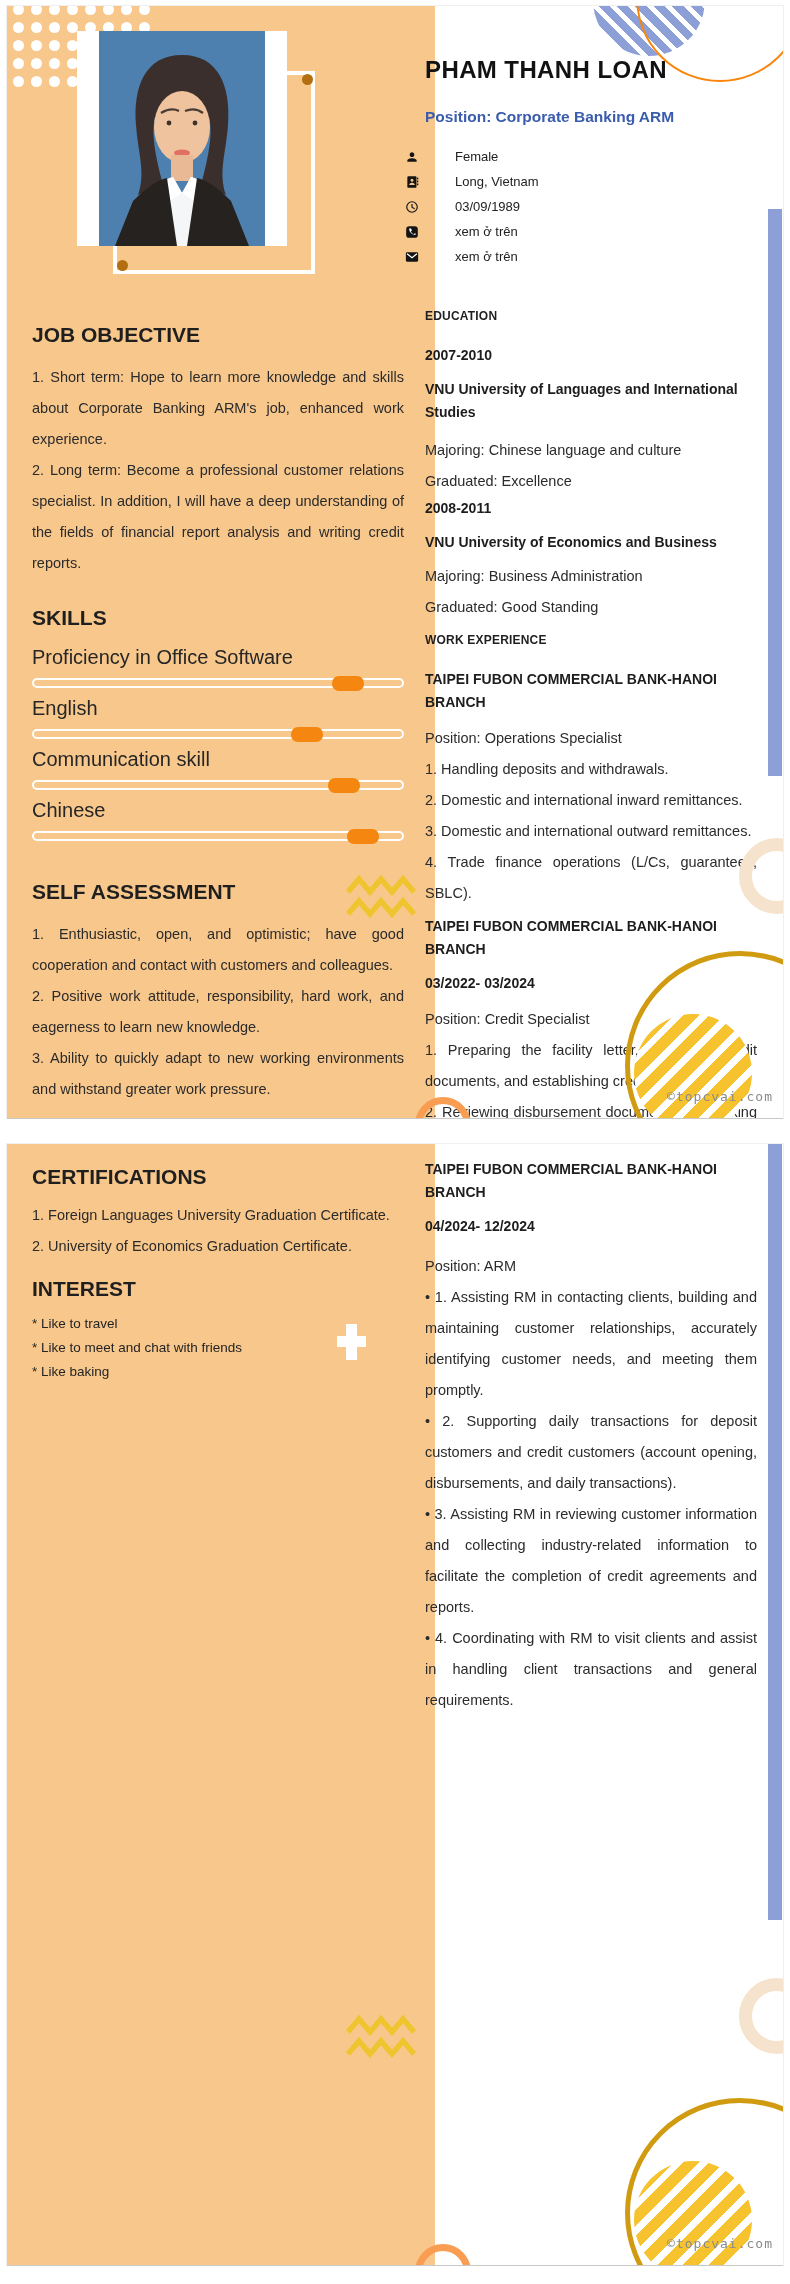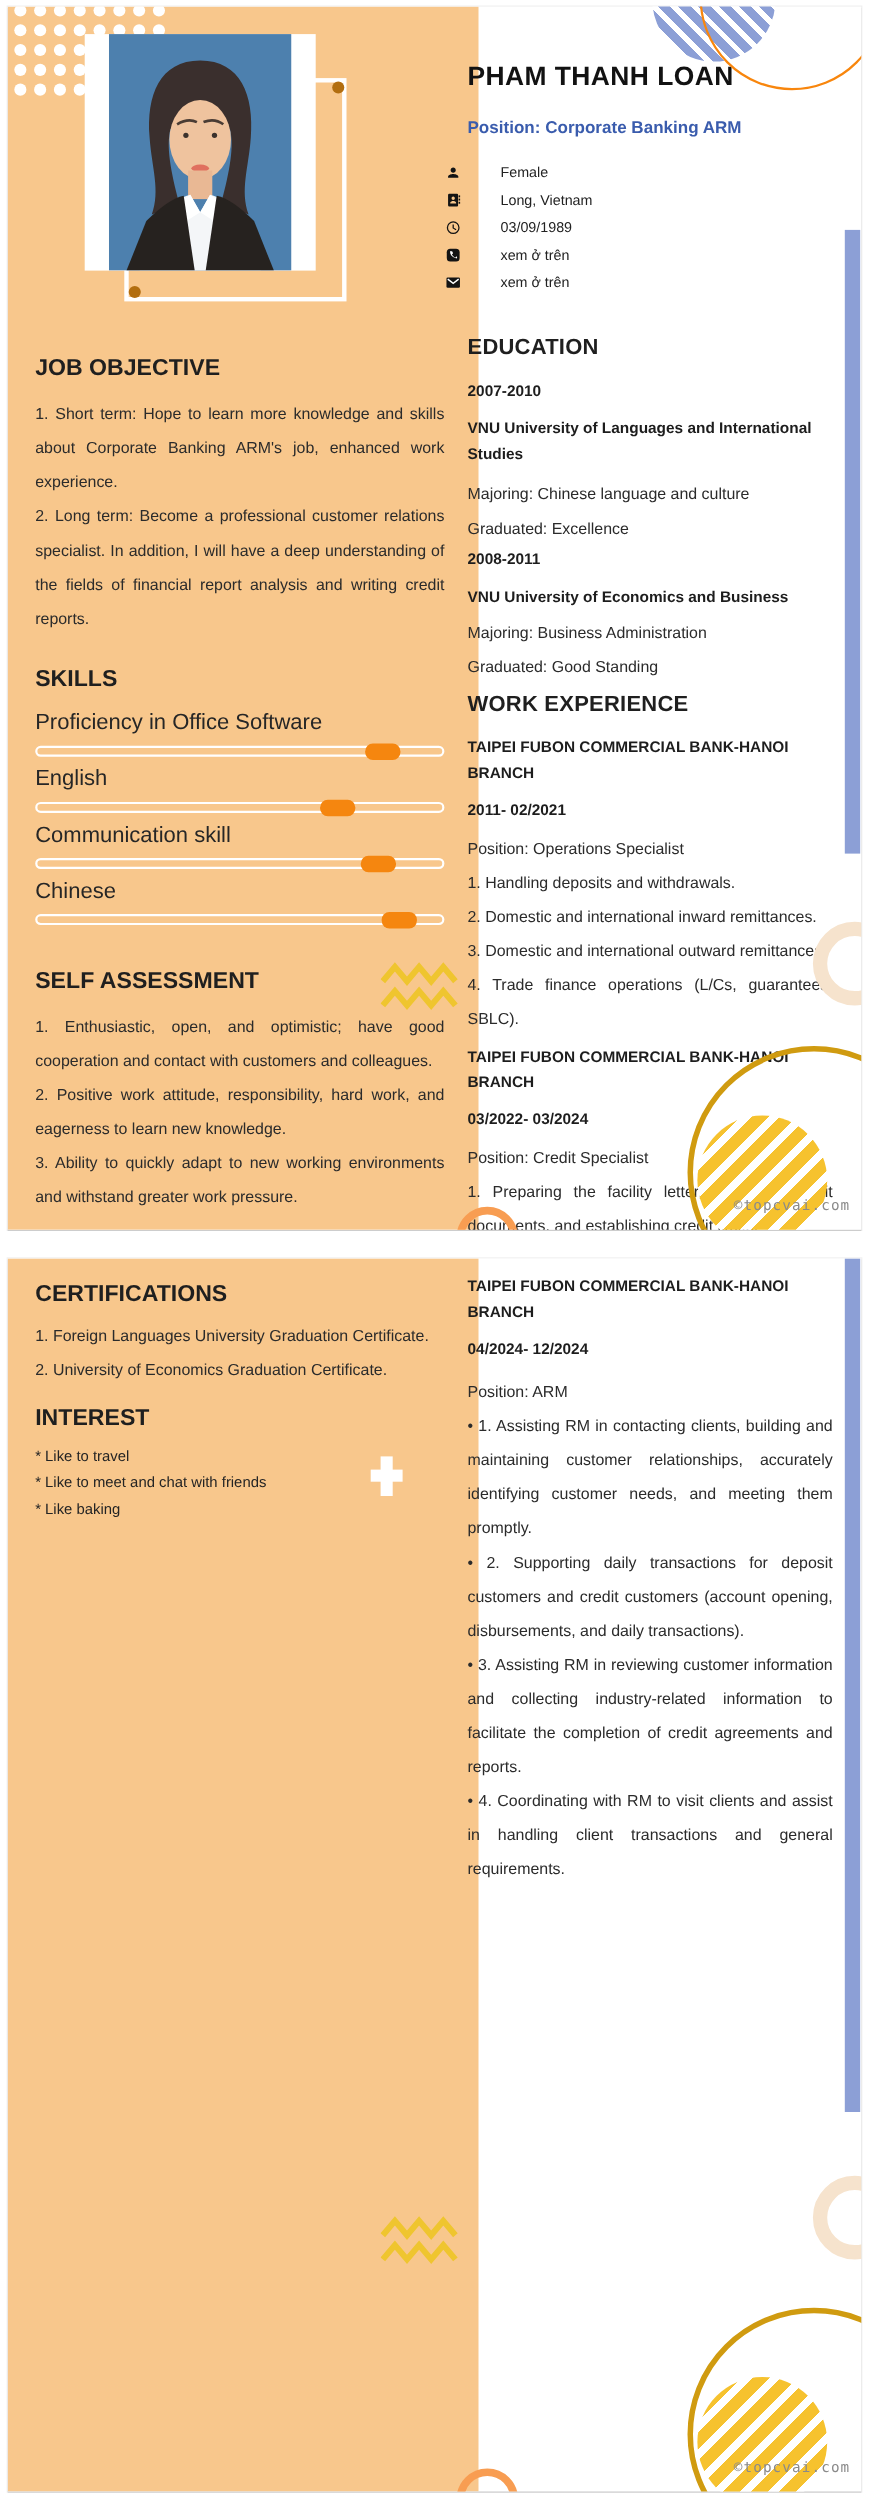--- a/index.html
+++ b/index.html
@@ -13,21 +13,21 @@
     box-shadow:0 1px 0 #c9c9c9, 0 0 0 1px #efefef;
   }
   .page1{top:6px;height:1112px;}
   .page2{top:1144px;height:1121px;}
   .sidebar{position:absolute;left:0;top:0;bottom:0;width:428px;background:var(--sidebar_bg,#F8C78C);}
   .main{position:absolute;left:375px;top:0;bottom:0;right:0;padding:0 26px 0 43px;box-sizing:border-box;}
 
   
   h1.name{margin:50px 0 0 0;font-size:24px;font-weight:bold;color:#121212;letter-spacing:.4px;}
   .position{margin-top:24px;font-size:15.5px;font-weight:bold;color:var(--position_blue,#3A5CAD);}
-  .sec-h{margin:0;font-size:20px;line-height:23px;font-weight:bold;color:var(--heading_text,#1f1f1f);letter-spacing:.2px;}
+  .sec-h{margin:0;font-size:12px;line-height:23px;font-weight:bold;color:var(--heading_text,#1f1f1f);letter-spacing:.2px;}
   .side-h{margin:0;font-size:21px;line-height:26px;font-weight:bold;color:var(--heading_text,#1f1f1f);}
   .just{text-align:justify;white-space:pre-line;}
   .body-txt{font-size:14.5px;line-height:31px;color:#2b2b2b;margin:0;}
 
   
   .contact{margin:18px 0 0 -20px;}
   .c-row{display:flex;align-items:center;height:25px;}
   .c-icon{width:15px;height:15px;flex:0 0 15px;display:flex;align-items:center;}
   .c-icon svg{width:14px;height:14px;fill:#141414;}
   .c-val{margin-left:35px;font-size:13px;color:#222;}
@@ -258,21 +258,20 @@
     <p class="b-line mt11">VNU University of Languages and International Studies</p>
     <p class="body-txt mt11" style="white-space:pre-line">Majoring: Chinese language and culture
 Graduated: Excellence</p>
     <p class="b-line mt0">2008-2011</p>
     <p class="b-line mt11">VNU University of Economics and Business</p>
     <p class="body-txt mt7" style="white-space:pre-line">Majoring: Business Administration
 Graduated: Good Standing</p>
 
     <h2 class="sec-h mt6">WORK EXPERIENCE</h2>
     <p class="b-line mt16">TAIPEI FUBON COMMERCIAL BANK-HANOI BRANCH</p>
-    <p class="b-line mt11">2011- 02/2021</p>
     <p class="body-txt just mt9">Position: Operations Specialist
 1. Handling deposits and withdrawals.
 2. Domestic and international inward remittances.
 3. Domestic and international outward remittances.
 4. Trade finance operations (L/Cs, guarantees, SBLC).</p>
     <p class="b-line mt6">TAIPEI FUBON COMMERCIAL BANK-HANOI BRANCH</p>
     <p class="b-line mt11">03/2022- 03/2024</p>
     <p class="body-txt just mt9">Position: Credit Specialist
 1. Preparing the facility letter, reviewing credit documents, and establishing credit limits.
 2. Reviewing disbursement documents and making drawdowns for customers.

